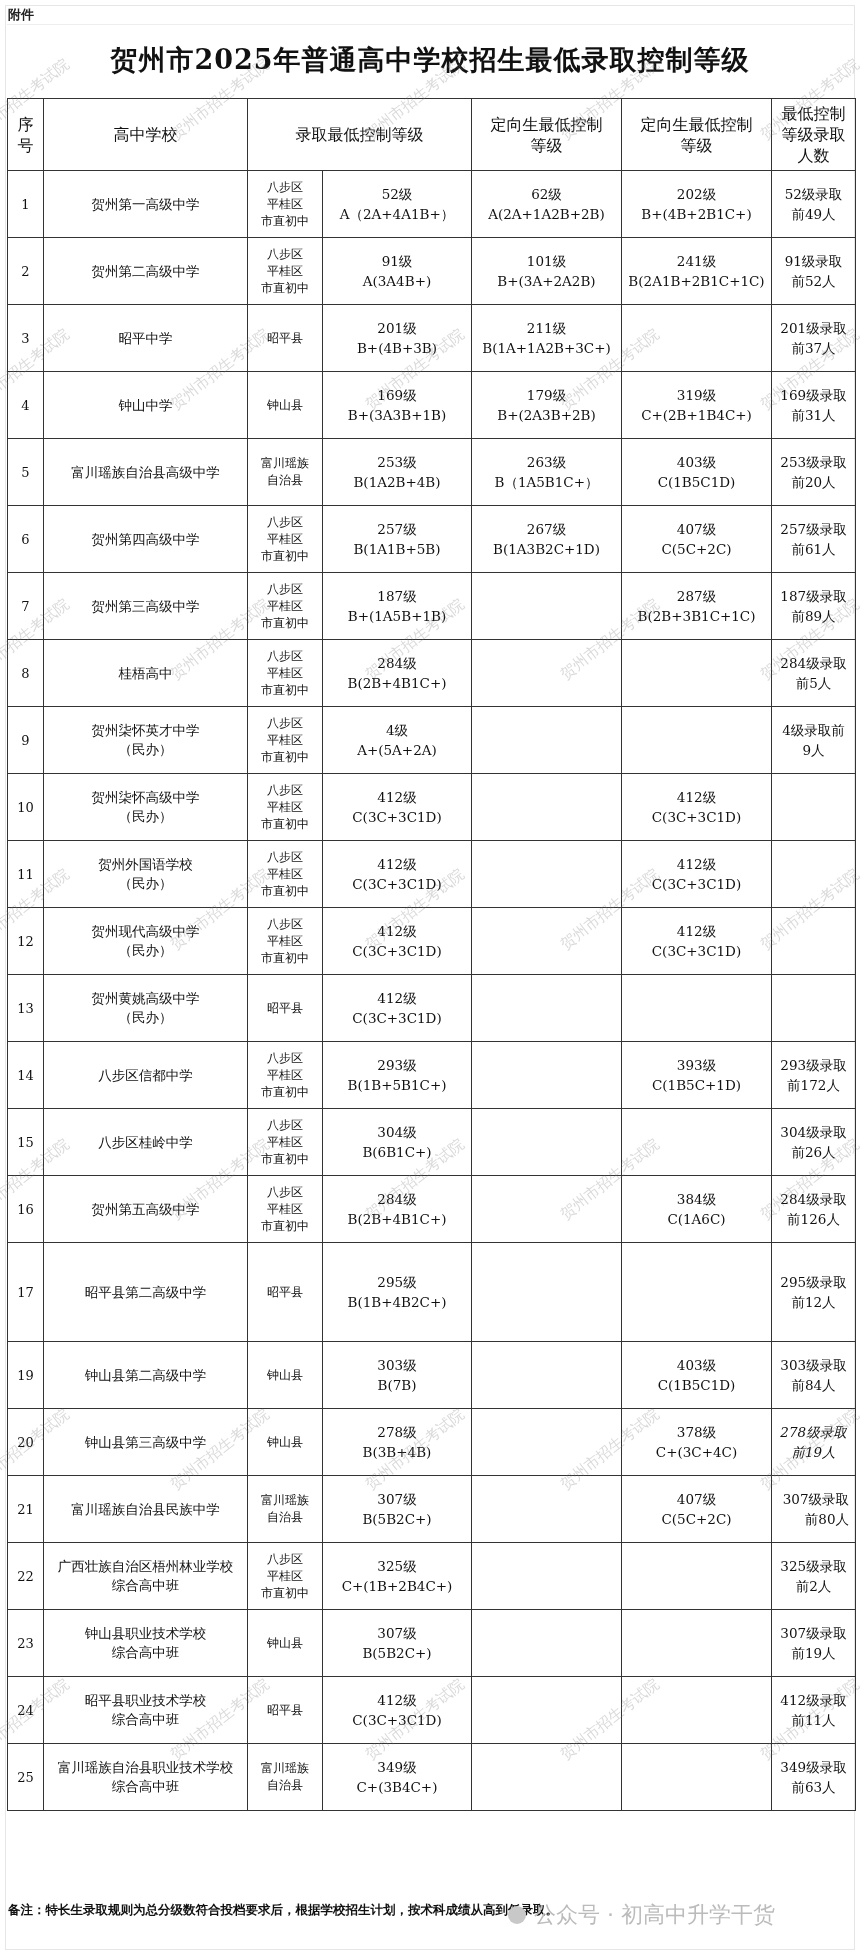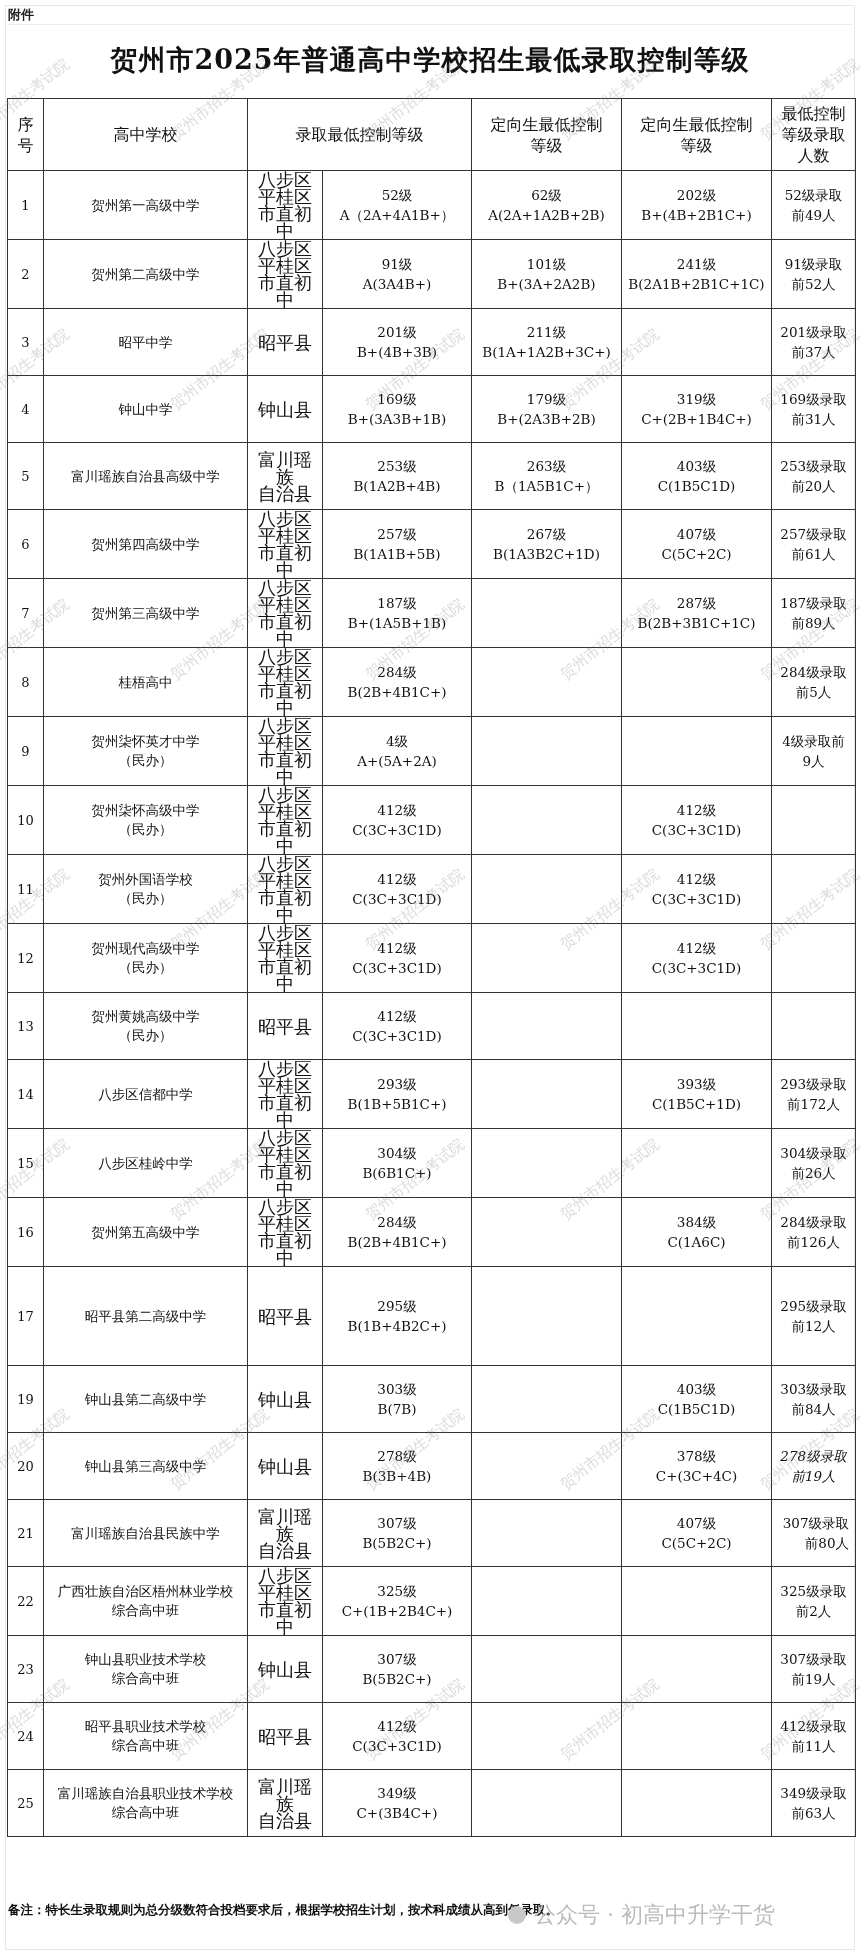--- a/index.html
+++ b/index.html
@@ -11,21 +11,21 @@
             font-family:"DejaVu Sans","Liberation Sans",sans-serif; font-weight:bold; color:#222; }
   .attach-line { position:absolute; left:7px; right:7px; top:24px; border-top:1px solid #eee; }
   .title { position:absolute; left:0; width:860px; top:42px; text-align:center;
            font-size:27px; font-weight:bold; letter-spacing:1px; color:#111; }
   table { position:absolute; left:7px; top:98px; width:848px; border-collapse:collapse; table-layout:fixed; }
   th, td { border:1.5px solid #333; text-align:center; vertical-align:middle; padding:0 2px; }
   th { height:71px; font-weight:normal; font-size:16px; line-height:21px; }
   td { height:66px; font-size:13px; line-height:19px; }
   td.seq { font-size:13px; }
   td.school { font-size:13.5px; }
-  td.area { font-size:18px; line-height:17px; }
+  td.area { font-size:12px; line-height:17px; }
   td.grade { font-size:13.5px; line-height:20px; }
   .note { position:absolute; left:8px; top:1902px; font-size:12.5px; font-weight:bold; color:#111; }
   .wechat { position:absolute; left:508px; top:1900px; font-size:22px; color:#bbb;
             font-family:"DejaVu Sans","Liberation Sans",sans-serif; }
   .wechat .dot { display:inline-block; width:18px; height:18px; border-radius:50%; background:#c8c8c8; vertical-align:-2px; margin-right:8px; }
   .wm { position:absolute; font-size:15px; color:rgba(120,120,120,0.28); transform:rotate(-38deg);
         font-family:"DejaVu Sans","Liberation Sans",sans-serif; white-space:nowrap; pointer-events:none; }
 </style>
 </head>
 <body>

